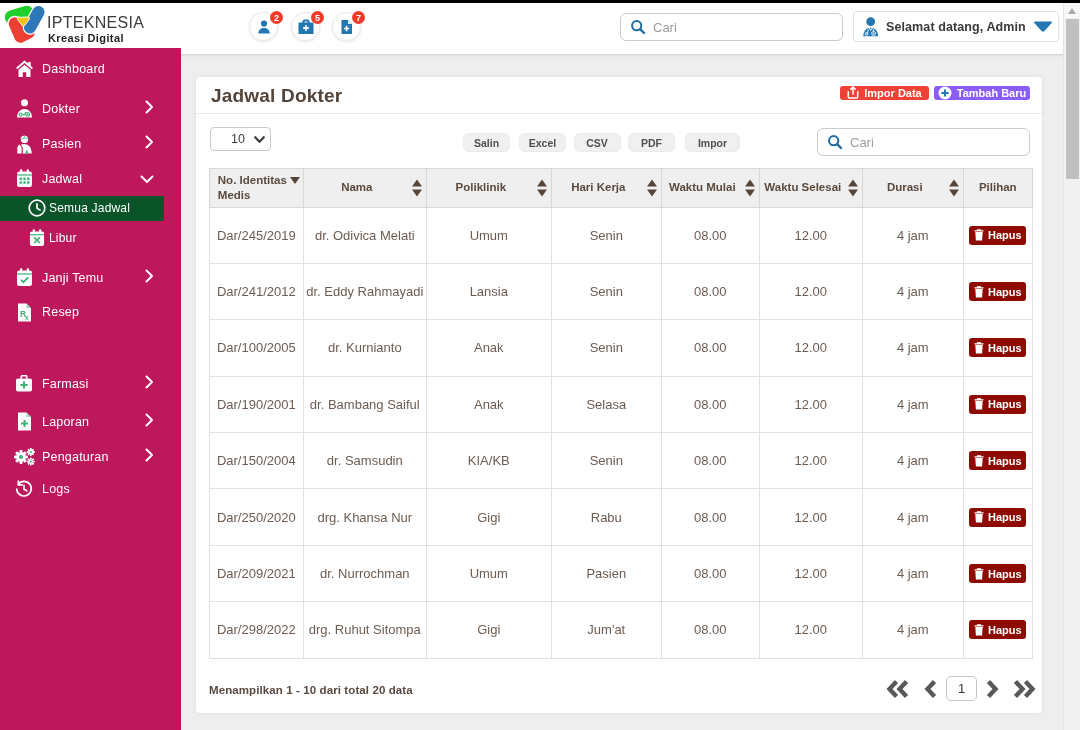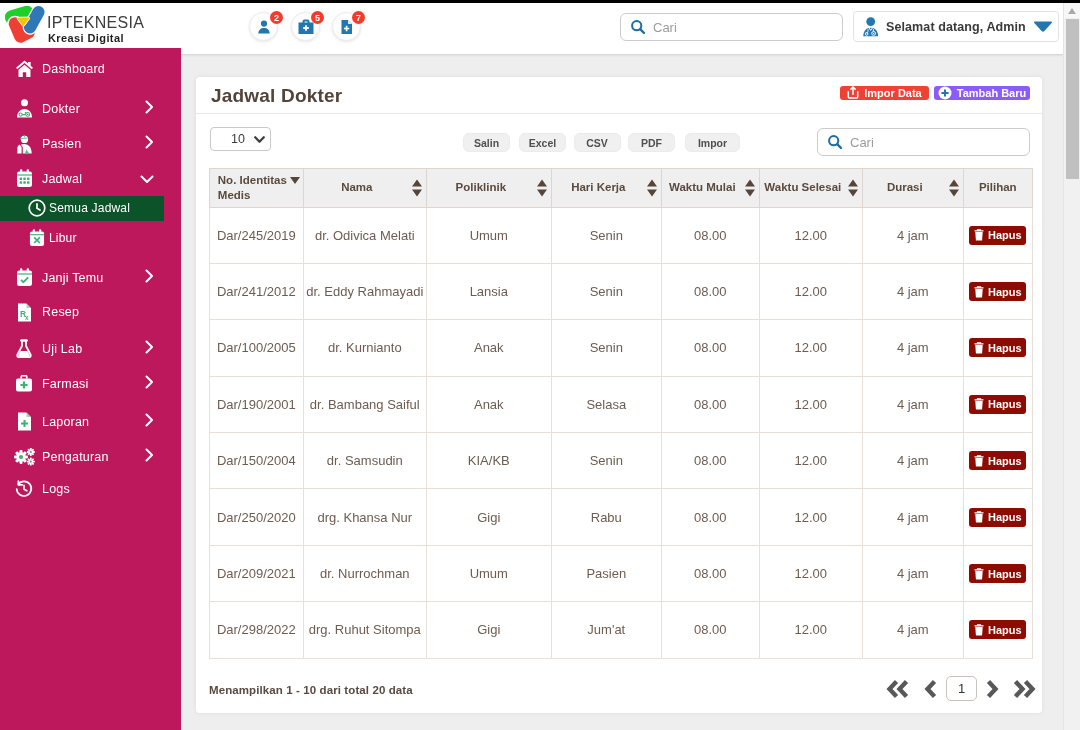--- a/index.html
+++ b/index.html
@@ -238,33 +238,20 @@
   <div class="mi" style="top:250px;">
     <span class="ic">
         <svg width="15" height="19" viewBox="0 0 15 19">
           <path d="M1 .5 h8.5 L14 5 v13.5 H1 Z" fill="#fff"></path>
           <path d="M9.5 .5 L14 5 H9.5 Z" fill="#3eb176" opacity=".5"></path>
           <text x="3" y="13.5" font-family="Liberation Sans" font-size="8.5" font-weight="bold" fill="#3eb176">R</text>
           <text x="8" y="16.5" font-family="Liberation Sans" font-size="6.5" font-weight="bold" fill="#3eb176">x</text>
         </svg>
       </span>
     <span class="lbl">Resep</span>
-  </div>
-  <div class="mi" style="top:286.5px;">
-    <span class="ic">
-        <svg width="16" height="19" viewBox="0 0 16 19">
-          <path d="M6 1.5 h4 v5.5 l4.5 8.5 c.8 1.6 -.2 3 -2 3 h-9 c-1.8 0 -2.8 -1.4 -2 -3 L6 7 Z" fill="none" stroke="#fff" stroke-width="1.8"></path>
-          <path d="M4.5 12 h7 l2.3 4.3 c.4 .9 0 1.7 -1 1.7 h-9.6 c-1 0 -1.4 -.8 -1 -1.7 Z" fill="#fff"></path>
-          <rect x="4" y="0.5" width="8" height="2" rx="1" fill="#fff"></rect>
-        </svg>
-      </span>
-    <span class="lbl">Uji Lab</span>
-    <span class="chev"><svg width="9" height="14" viewBox="0 0 9 14">
-          <path d="M1.5 1.5 L7 7 L1.5 12.5" fill="none" stroke="#fff" stroke-width="2" stroke-linecap="round" stroke-linejoin="round"></path>
-        </svg></span>
   </div>
   <div class="mi" style="top:321.5px;">
     <span class="ic">
         <svg width="18" height="17" viewBox="0 0 18 17">
           <rect x="1" y="3.6" width="16" height="13" rx="2" fill="#fff"></rect>
           <path d="M6.2 3.6 v-1.8 a1.2 1.2 0 0 1 1.2 -1.2 h3.2 a1.2 1.2 0 0 1 1.2 1.2 v1.8" fill="none" stroke="#fff" stroke-width="1.6"></path>
           <path d="M9 6.5 v7 M5.5 10 h7" stroke="#3eb176" stroke-width="2.2"></path>
         </svg>
       </span>
     <span class="lbl">Farmasi</span>

